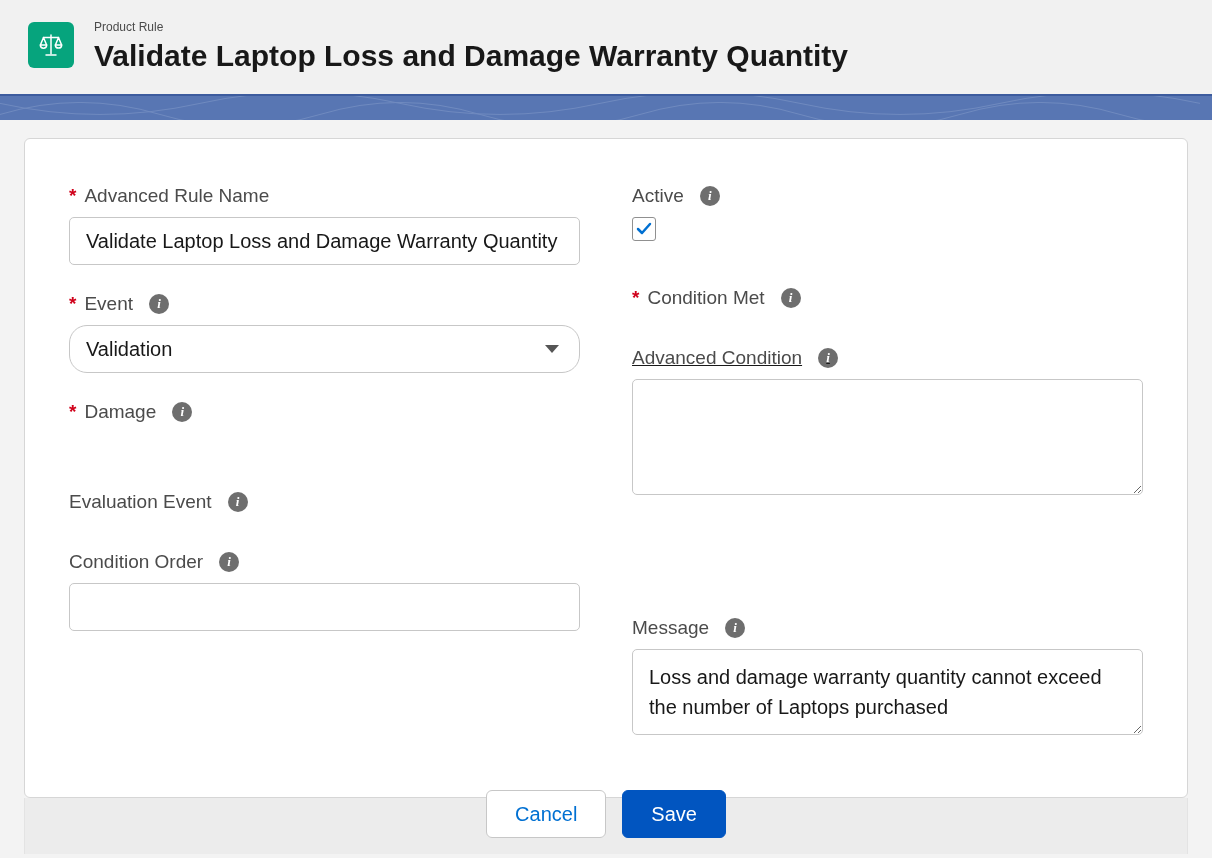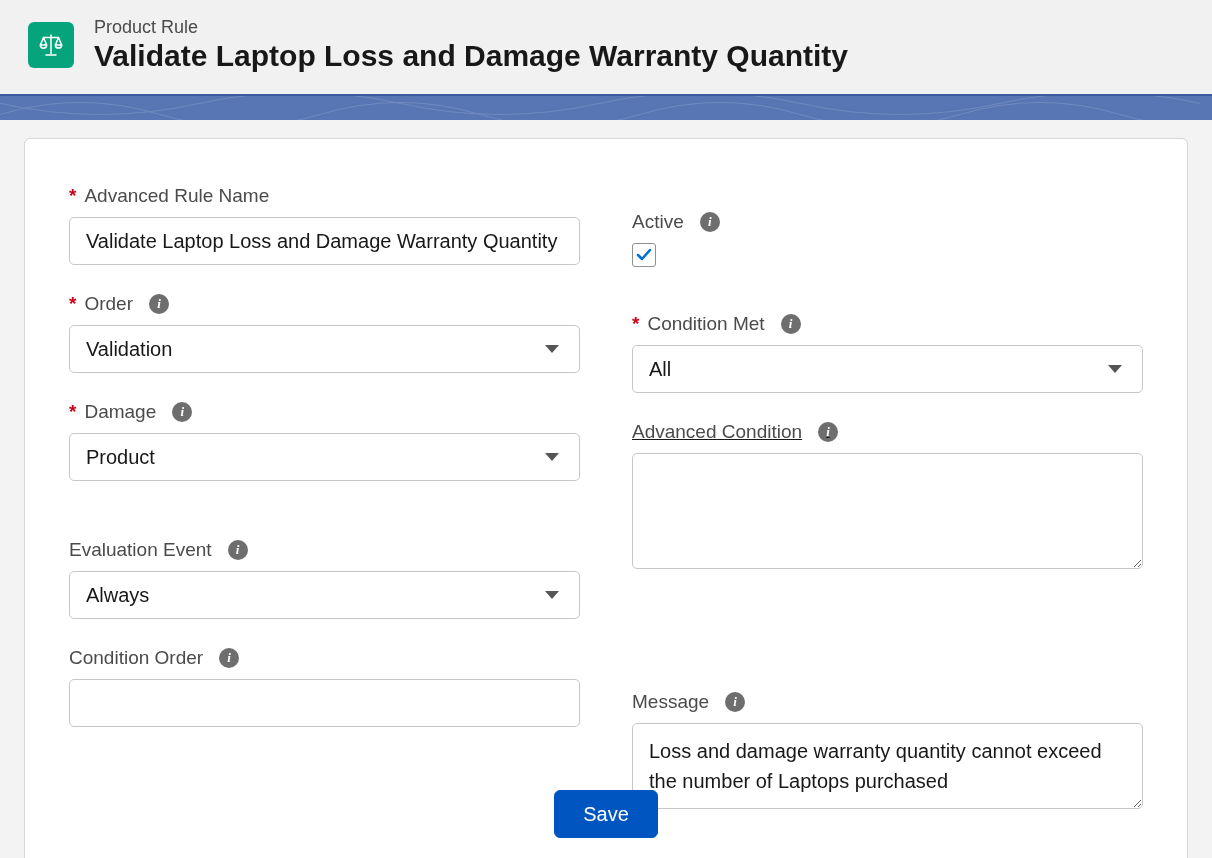--- a/index.html
+++ b/index.html
@@ -22,21 +22,21 @@
   .header-icon {
     width: 46px; height: 46px;
     border-radius: 6px;
     background: #06a47d;
     display: flex;
     align-items: center;
     justify-content: center;
     margin-right: 20px;
   }
   .header-text .eyebrow {
-    font-size: 18px;
+    font-size: 12px;
     line-height: 22px;
     color: #4b4b4b;
     font-weight: 400;
   }
   .header-text .title {
     font-size: 30px;
     line-height: 36px;
     font-weight: 700;
     color: #181818;
   }
@@ -103,20 +103,21 @@
     background: #fff;
   }
   .text-input { height: 48px; padding: 0 16px; }
   .select {
     height: 48px;
     display: flex;
     align-items: center;
     justify-content: space-between;
     padding: 0 16px;
     cursor: pointer;
+    border-radius: 18px;
   }
   .select .caret {
     width: 0; height: 0;
     border-left: 7px solid transparent;
     border-right: 7px solid transparent;
     border-top: 8px solid #555;
     margin-right: 4px;
   }
   .textarea {
     min-height: 84px;
@@ -220,88 +221,76 @@
         <div class="field-label-row">
           <span class="req">*</span>
           <span>Advanced Rule Name</span>
         </div>
         <input class="text-input" type="text" value="Validate Laptop Loss and Damage Warranty Quantity" style="">
       </div>
 
       <div class="field">
         <div class="field-label-row">
           <span class="req">*</span>
-          <span>Order</span>
+          <span>Event</span>
           <span class="info-icon">i</span>
         </div>
         <div class="select">
           <span>Validation</span>
           <span class="caret"></span>
         </div>
       </div>
 
       <div class="field">
         <div class="field-label-row">
           <span class="req">*</span>
           <span>Damage</span>
           <span class="info-icon">i</span>
         </div>
-        <div class="select">
-          <span>Product</span>
-          <span class="caret"></span>
-        </div>
       </div>
 
       <div class="spacer-30"></div>
 
       <div class="field">
         <div class="field-label-row">
           <span>Evaluation Event</span>
           <span class="info-icon">i</span>
         </div>
-        <div class="select">
-          <span>Always</span>
-          <span class="caret"></span>
-        </div>
       </div>
 
       <div class="field">
         <div class="field-label-row">
           <span>Condition Order</span>
           <span class="info-icon">i</span>
         </div>
         <input class="text-input" type="text" value="" style="">
       </div>
 
     </div>
 
     <div class="col">
 
-      <div class="field" style="margin-bottom:46px;margin-top:26px;">
+      <div class="field" style="margin-bottom:46px;">
         <div class="field-label-row">
           <span>Active</span>
           <span class="info-icon">i</span>
         </div>
         <div class="checkbox">
           <svg viewBox="0 0 16 16">
             <path d="M2 8 L6 12 L14 3" stroke="#0070d2" stroke-width="2.5" fill="none" stroke-linecap="round" stroke-linejoin="round"></path>
           </svg>
         </div>
       </div>
 
       <div class="field">
         <div class="field-label-row">
           <span class="req">*</span>
           <span>Condition Met</span>
           <span class="info-icon">i</span>
         </div>
-        <div class="select">
-          <span>All</span>
-          <span class="caret"></span>
-        </div>
       </div>
 
       <div class="field" style="margin-bottom:118px;text-decoration:underline;">
         <div class="field-label-row">
           <span>Advanced Condition</span>
           <span class="info-icon">i</span>
         </div>
         <textarea class="textarea" rows="3" style=""></textarea>
       </div>
 
@@ -316,14 +305,15 @@
     </div>
   </div>
 </div>
 
 <div class="lookup-section">
   
   
 </div>
 
 <div class="footer-bar">
+  <button class="btn btn-cancel">Cancel</button>
   <button class="btn btn-save">Save</button>
 </div>
 
 </body></html>

